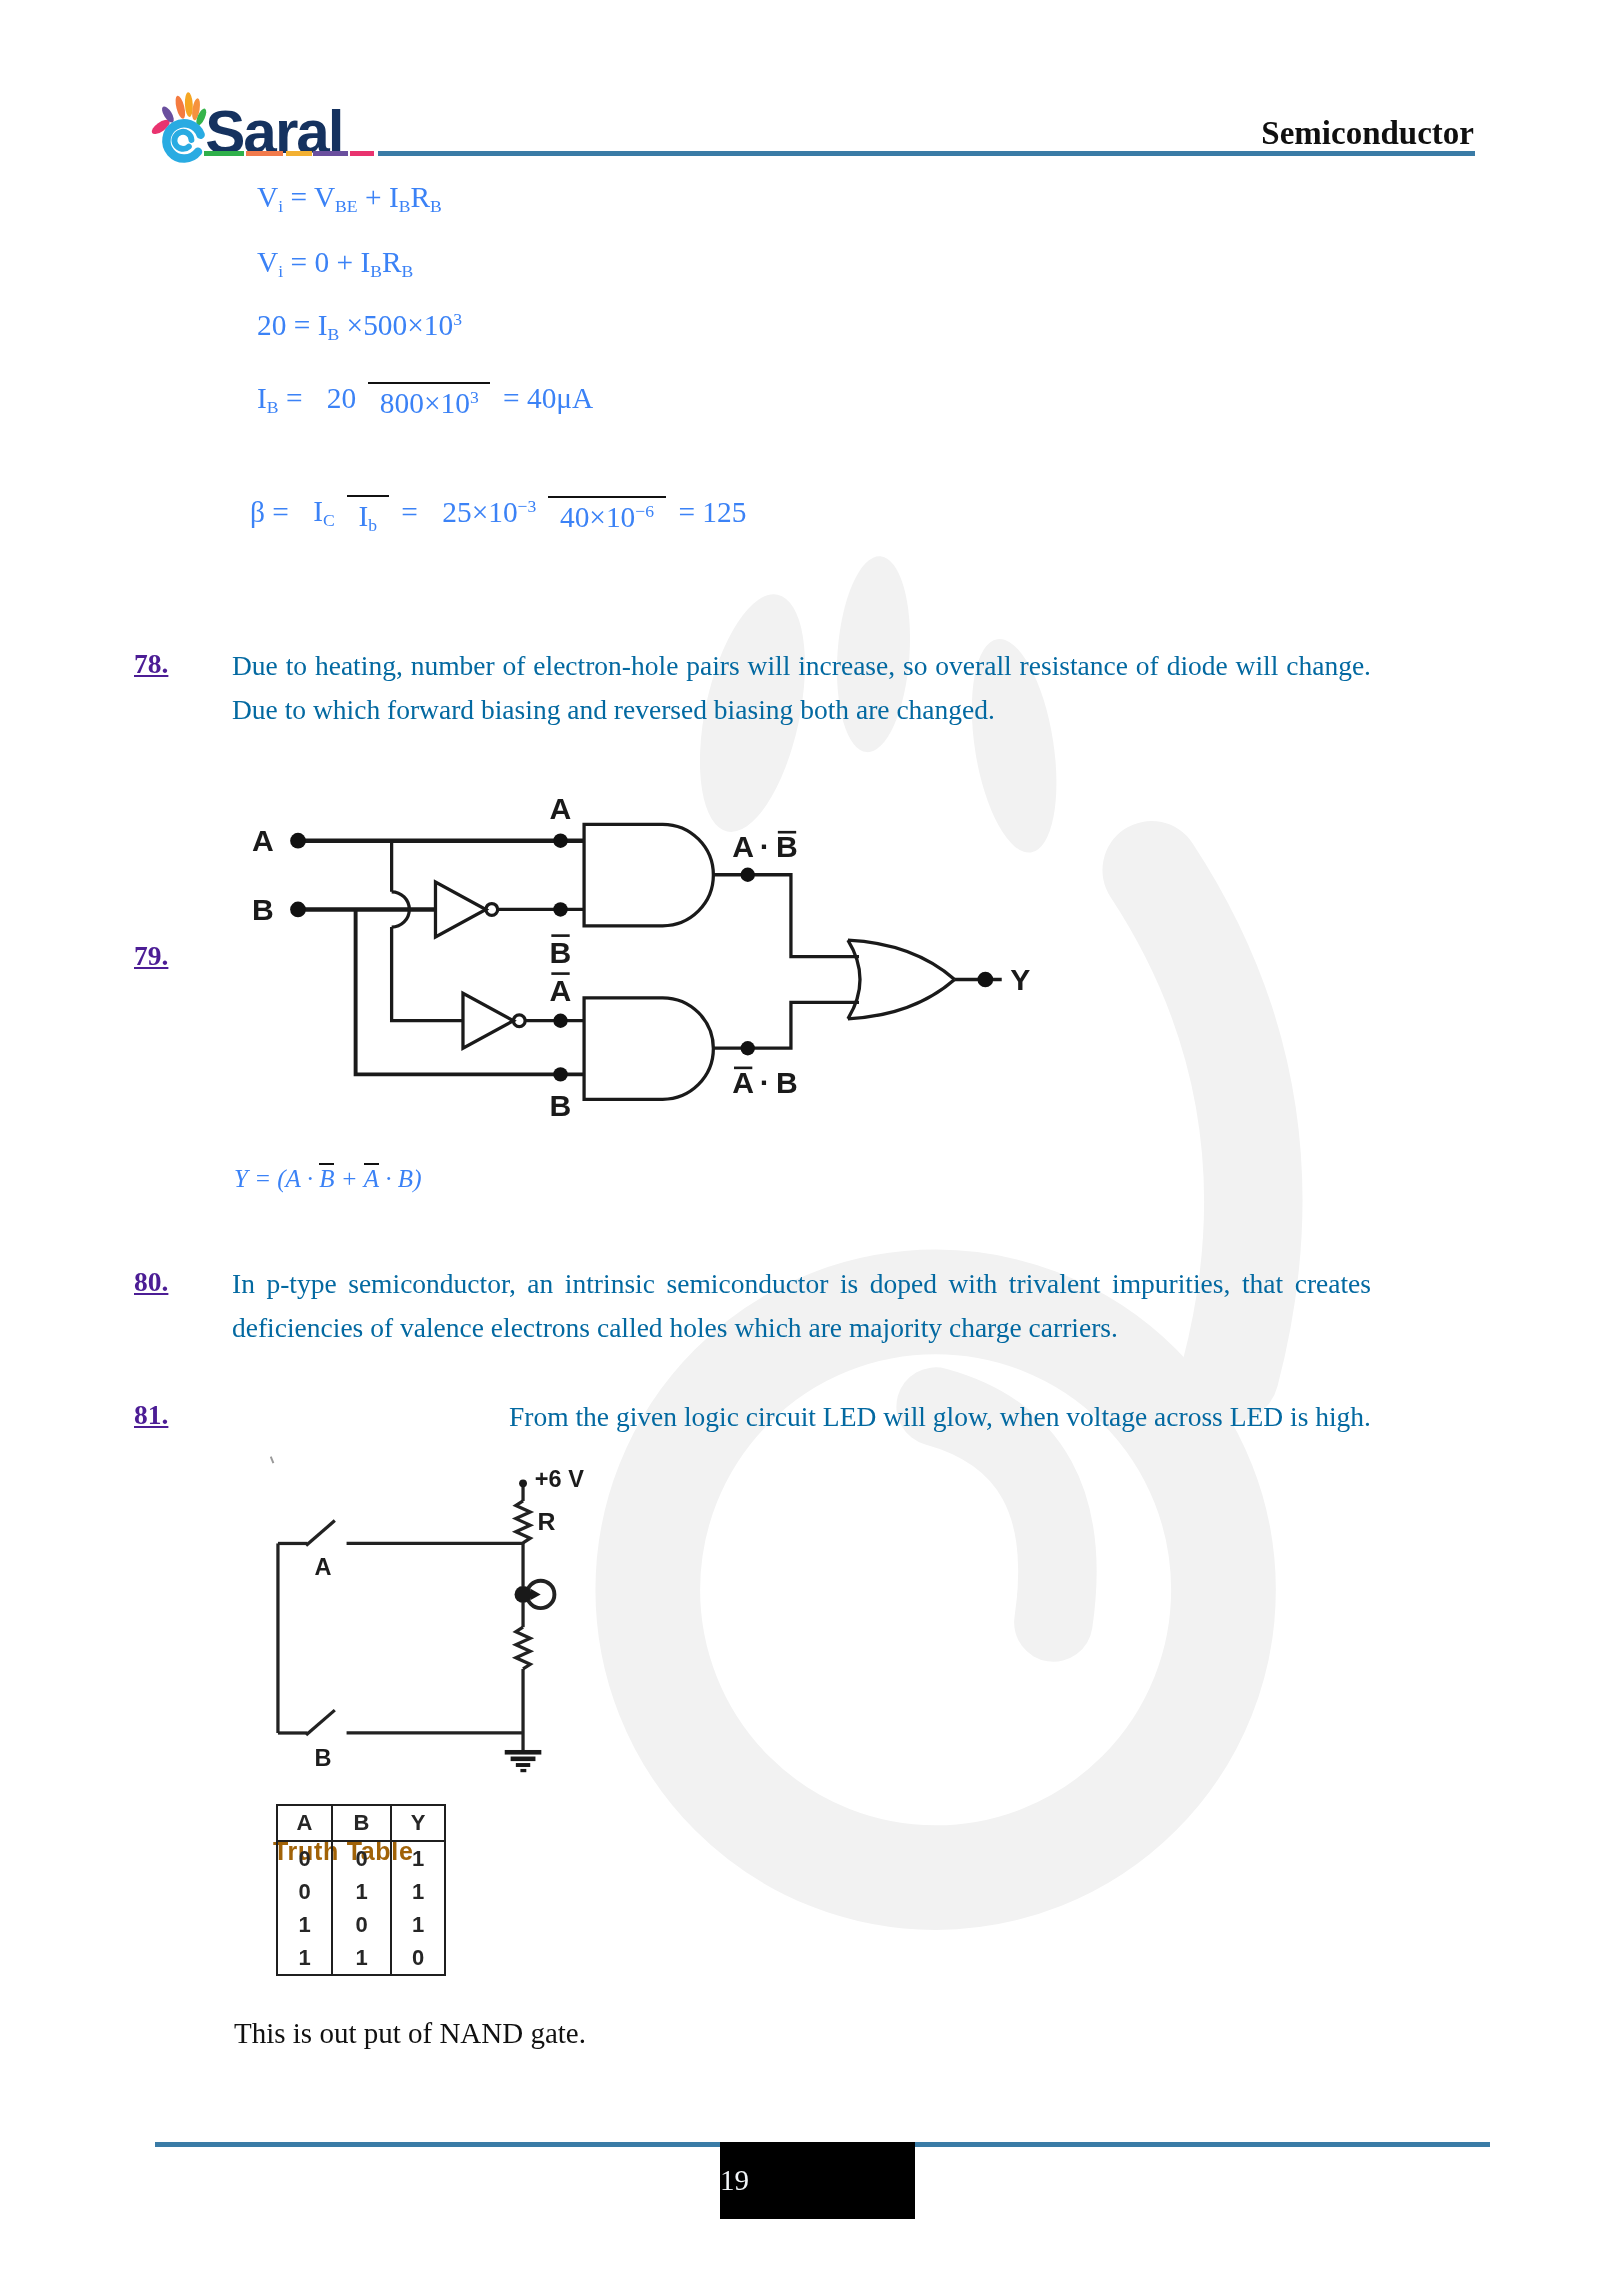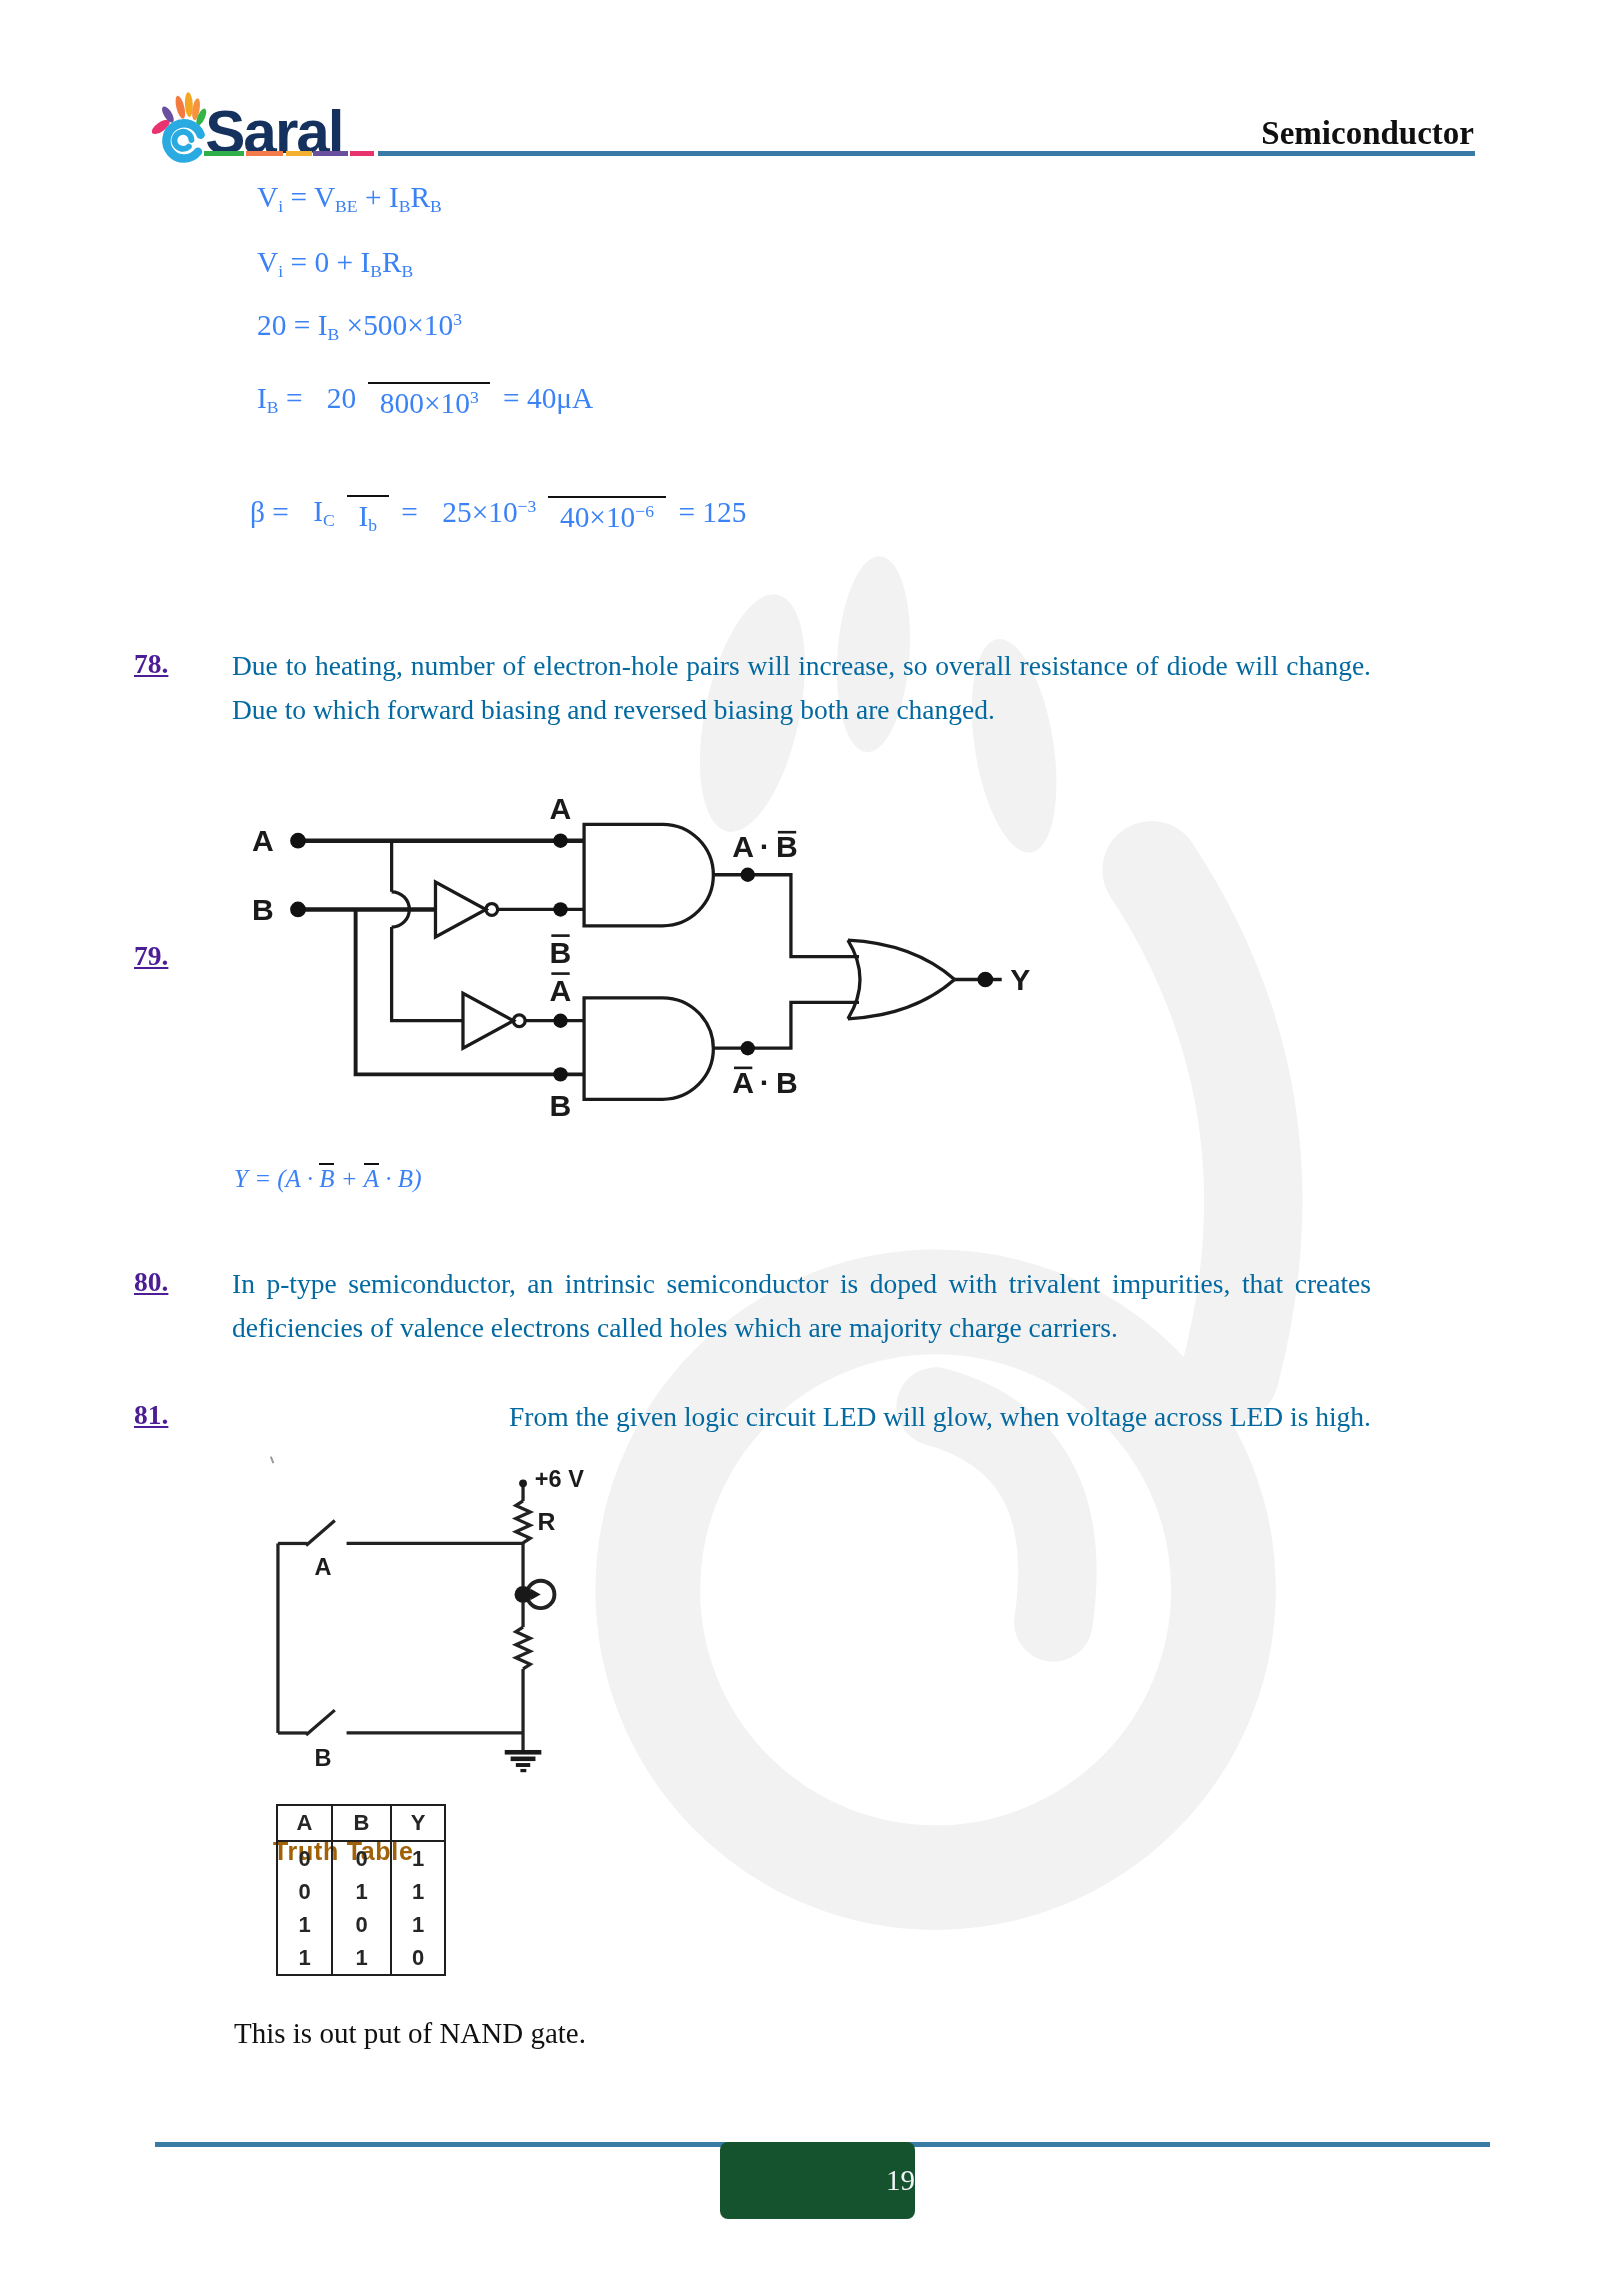--- a/index.html
+++ b/index.html
@@ -38,22 +38,22 @@
            font:bold 22px "Liberation Sans",sans-serif;color:#262626;}
   table.tt th,table.tt td{border:2px solid #1f1f1f;text-align:center;padding:0;}
   table.tt{border:2.6px solid #1f1f1f;}
   table.tt th{height:34px;}
   td.vals{vertical-align:top;padding-top:6.5px;}
   td.vals div{line-height:33px;}
   .colA{width:53px;} .colB{width:57px;} .colY{width:52px;}
   .note{position:absolute;left:234px;top:2017px;font-size:29px;color:#111;}
   
   .foot-rule{position:absolute;left:155px;top:2142px;width:1335px;height:5.2px;background:#3a7ba6;}
-  .pagebox{position:absolute;left:720px;top:2142px;width:195px;height:77px;background:#14532d;
-           display:flex;align-items:center;justify-content:flex-end;border-radius:8px;}
+  .pagebox{position:absolute;left:720px;top:2142px;width:195px;height:77px;background:#000000;
+           display:flex;align-items:center;justify-content:flex-start;}
   .pagebox span{font:29px "Liberation Serif",serif;color:#f2f6f9;}
   
   .wm{position:absolute;left:0;top:0;z-index:0;pointer-events:none;}
   .content{position:relative;z-index:1;}
   svg text{font-family:"Liberation Sans",sans-serif;}
 </style>
 </head>
 <body>
 
 <div class="page">

